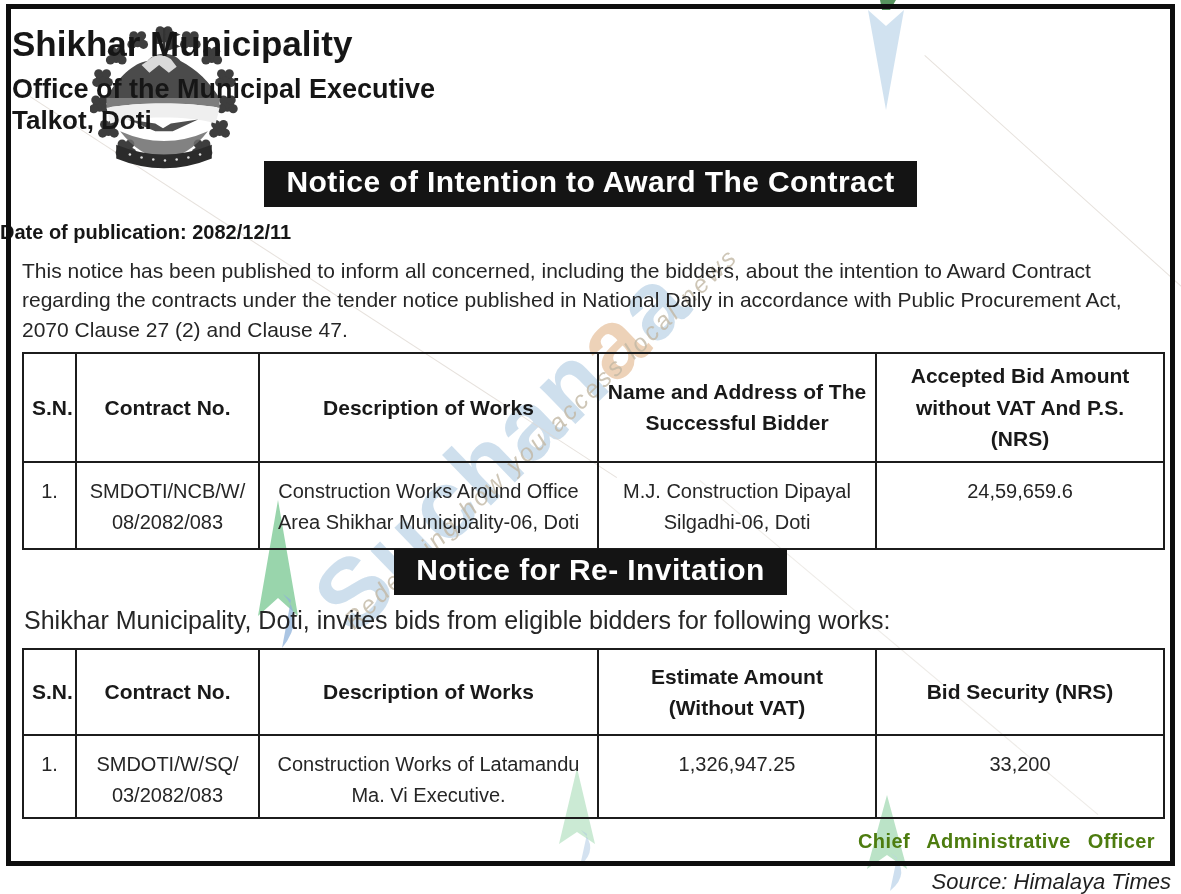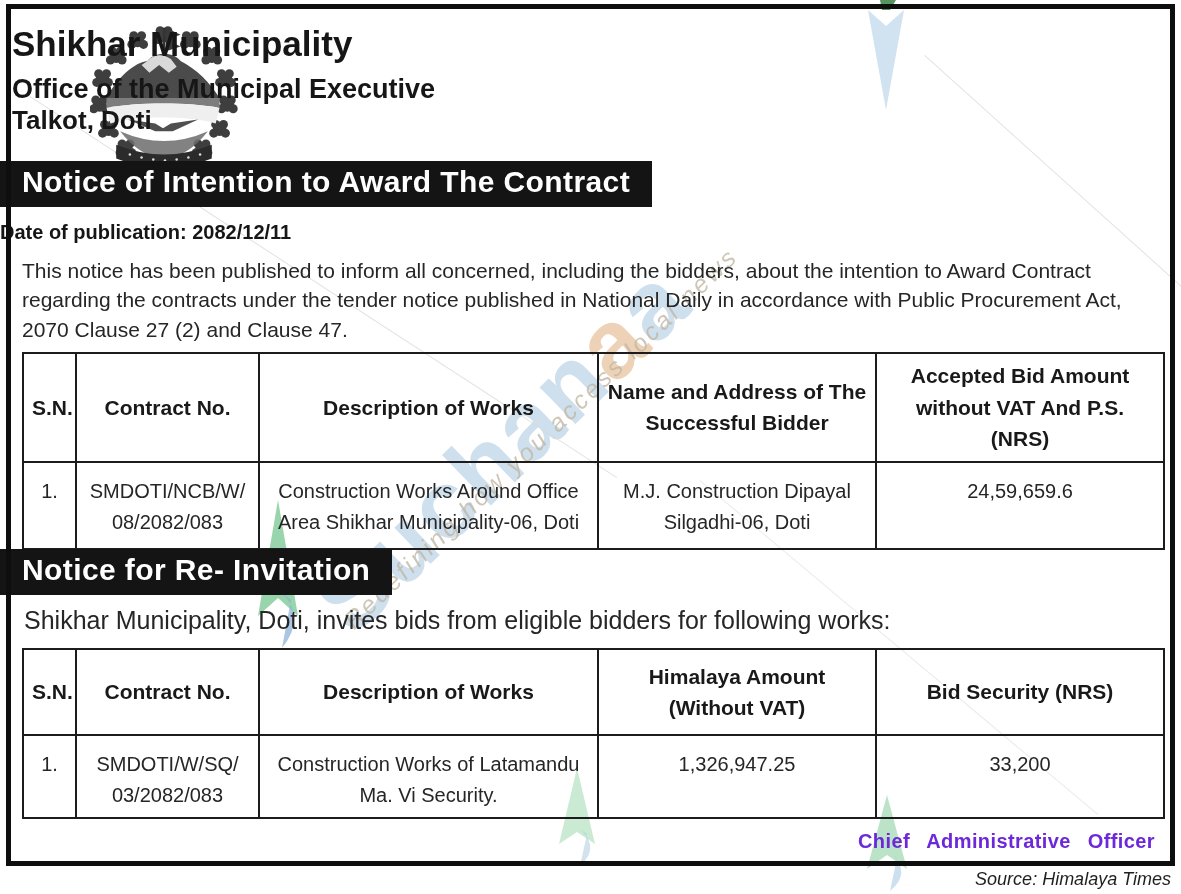--- a/index.html
+++ b/index.html
@@ -23,21 +23,21 @@
   .crease{position:absolute;height:1px;background:#ddd7d0;z-index:1;opacity:.75;transform-origin:left top}
   .crease1{left:30px;top:96px;width:700px;transform:rotate(33deg)}
   .crease2{left:925px;top:55px;width:360px;transform:rotate(42deg)}
   .crease3{left:700px;top:480px;width:520px;transform:rotate(40deg);opacity:.5}
   
   .emblem{position:absolute;left:90px;top:22px;z-index:2}
   .titles{position:absolute;left:12px;top:24px;width:100%;z-index:2}
   .t1{font-size:35px;font-weight:bold;margin:0;color:#161616}
   .t2{font-size:27px;font-weight:bold;margin:10px 0 0;color:#161616}
   .t3{font-size:26px;font-weight:bold;margin:0 0 0;color:#161616}
-  .banner-wrap{position:absolute;left:0;width:100%;text-align:left;z-index:2}
+  .banner-wrap{position:absolute;left:0;width:100%;text-align:center;z-index:2}
   .bw1{top:161px}
   .bw2{top:549px}
   .banner{display:inline-block;background:#141414;color:#fff;font-weight:bold;
     font-size:30px;padding:4px 22px 8px;letter-spacing:.4px}
   .date{position:absolute;top:221px;left:0;width:100%;text-align:left;
     font-size:20px;font-weight:bold;z-index:2;color:#161616}
   .para{position:absolute;left:22px;top:256px;width:1137px;font-size:21px;
     line-height:1.4;z-index:2;color:#262626}
   .intro{position:absolute;left:24px;top:606px;width:1130px;font-size:25px;z-index:2;color:#262626}
   
@@ -45,22 +45,22 @@
   .tbl1{top:352px}
   .tbl2{top:648px}
   th,td{border:2.5px solid #1c1c1c;text-align:center;padding:6px 8px;background:transparent}
   th{font-weight:bold;font-size:21px;color:#191919;vertical-align:middle;line-height:1.5;height:76px}
   td{font-size:20px;color:#262626;vertical-align:top;padding-top:13px;line-height:1.55;height:66px}
   .tbl2 th{height:72px}
   .tbl2 td{height:62px}
   .tbl2 th:nth-child(4) span{display:inline-block;max-width:180px}
   
   .sig{position:absolute;top:830px;right:26px;font-size:20px;font-weight:bold;
-    word-spacing:11px;letter-spacing:.4px;z-index:2;color:#6d28d9}
-  .source{position:absolute;top:869px;right:10px;font-style:italic;font-size:18px;
+    word-spacing:11px;letter-spacing:.4px;z-index:2;color:#4d7c0f}
+  .source{position:absolute;top:869px;right:10px;font-style:italic;font-size:22px;
     color:#1f1f1f;z-index:6}
 </style>
 </head>
 <body>
 
 <div class="wm-brand"><span class="wm-blue">Suchan</span><span class="wm-orange">a</span><span class="wm-blue">a</span></div>
 <div class="wm-tagline">Redefining how you access local news</div>
 
 <div class="crease crease1"></div>
 <div class="crease crease2"></div>
@@ -248,29 +248,29 @@
       <col style="width:183px">
       <col style="width:339px">
       <col style="width:278px">
       <col style="width:288px">
     </colgroup>
   <thead>
     <tr>
       <th>S.N.</th>
       <th>Contract No.</th>
       <th>Description of Works</th>
-      <th><span>Himalaya Amount (Without VAT)</span></th>
+      <th><span>Estimate Amount (Without VAT)</span></th>
       <th>Bid Security (NRS)</th>
     </tr>
   </thead>
   <tbody>
     <tr>
       <td>1.</td>
       <td>SMDOTI/W/SQ/ 03/2082/083</td>
-      <td>Construction Works of Latamandu Ma. Vi Security.</td>
+      <td>Construction Works of Latamandu Ma. Vi Executive.</td>
       <td>1,326,947.25</td>
       <td>33,200</td>
     </tr>
   </tbody>
 </table>
 
 <div class="sig">Chief Administrative Officer</div>
 
 <div class="frame"></div>
 

